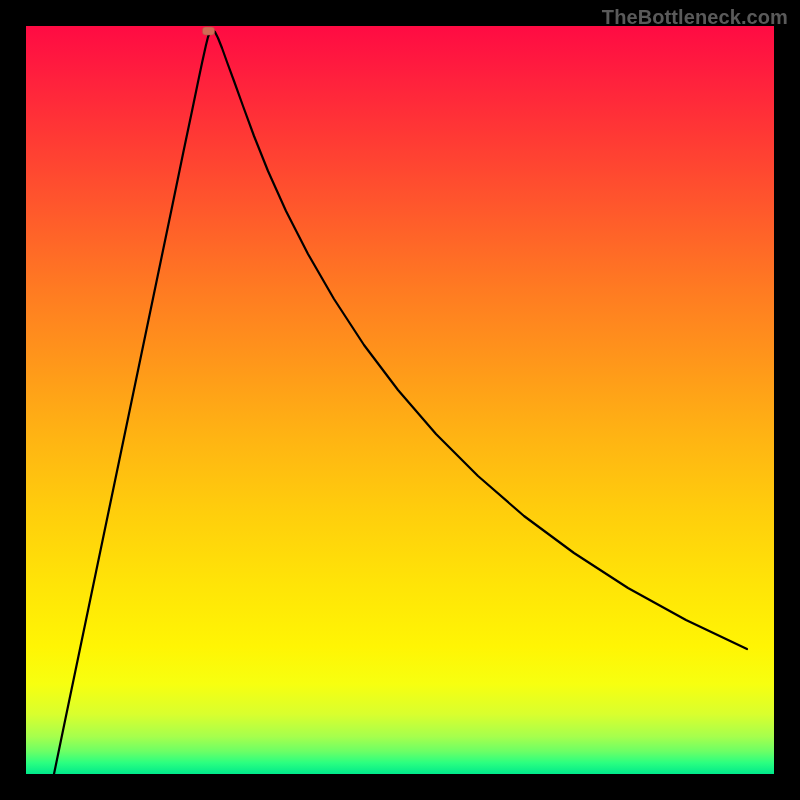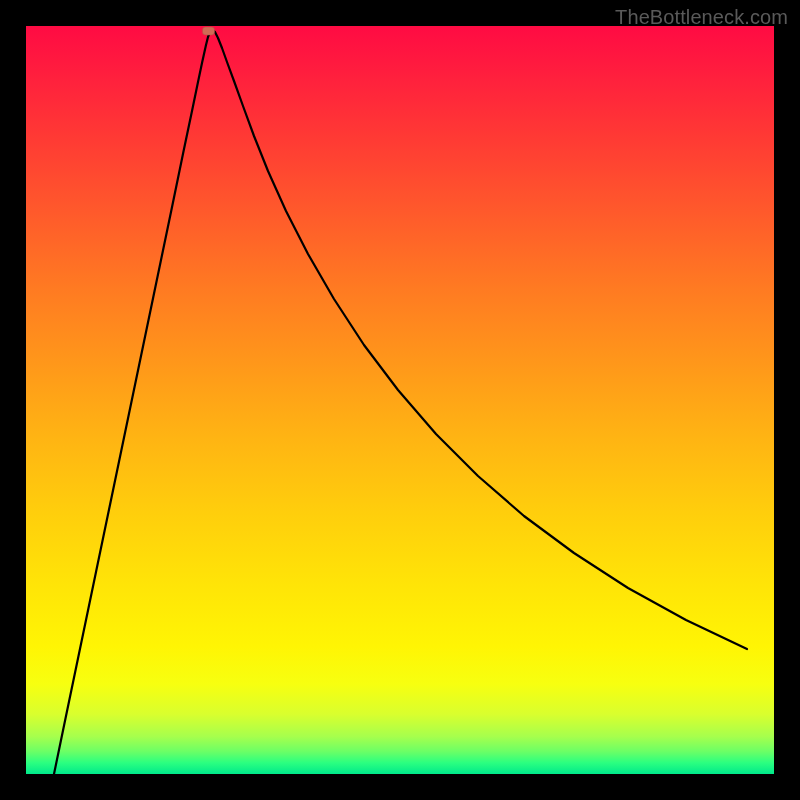--- a/index.html
+++ b/index.html
@@ -62,21 +62,21 @@
   .marker {
     fill: #d06a55;
     stroke: #b45340;
     stroke-width: 0.5;
   }
   .water {
     position: absolute;
     top: 6px;
     right: 12px;
     font-size: 20px;
-    font-weight: 400;
+    font-weight: 700;
     color: #5a5a5a;
     letter-spacing: 0.1px;
   }
 </style>
 </head>
 <body>
 
 <div class="frame">
   <div class="plot">
     <svg viewBox="0 0 748 748">

